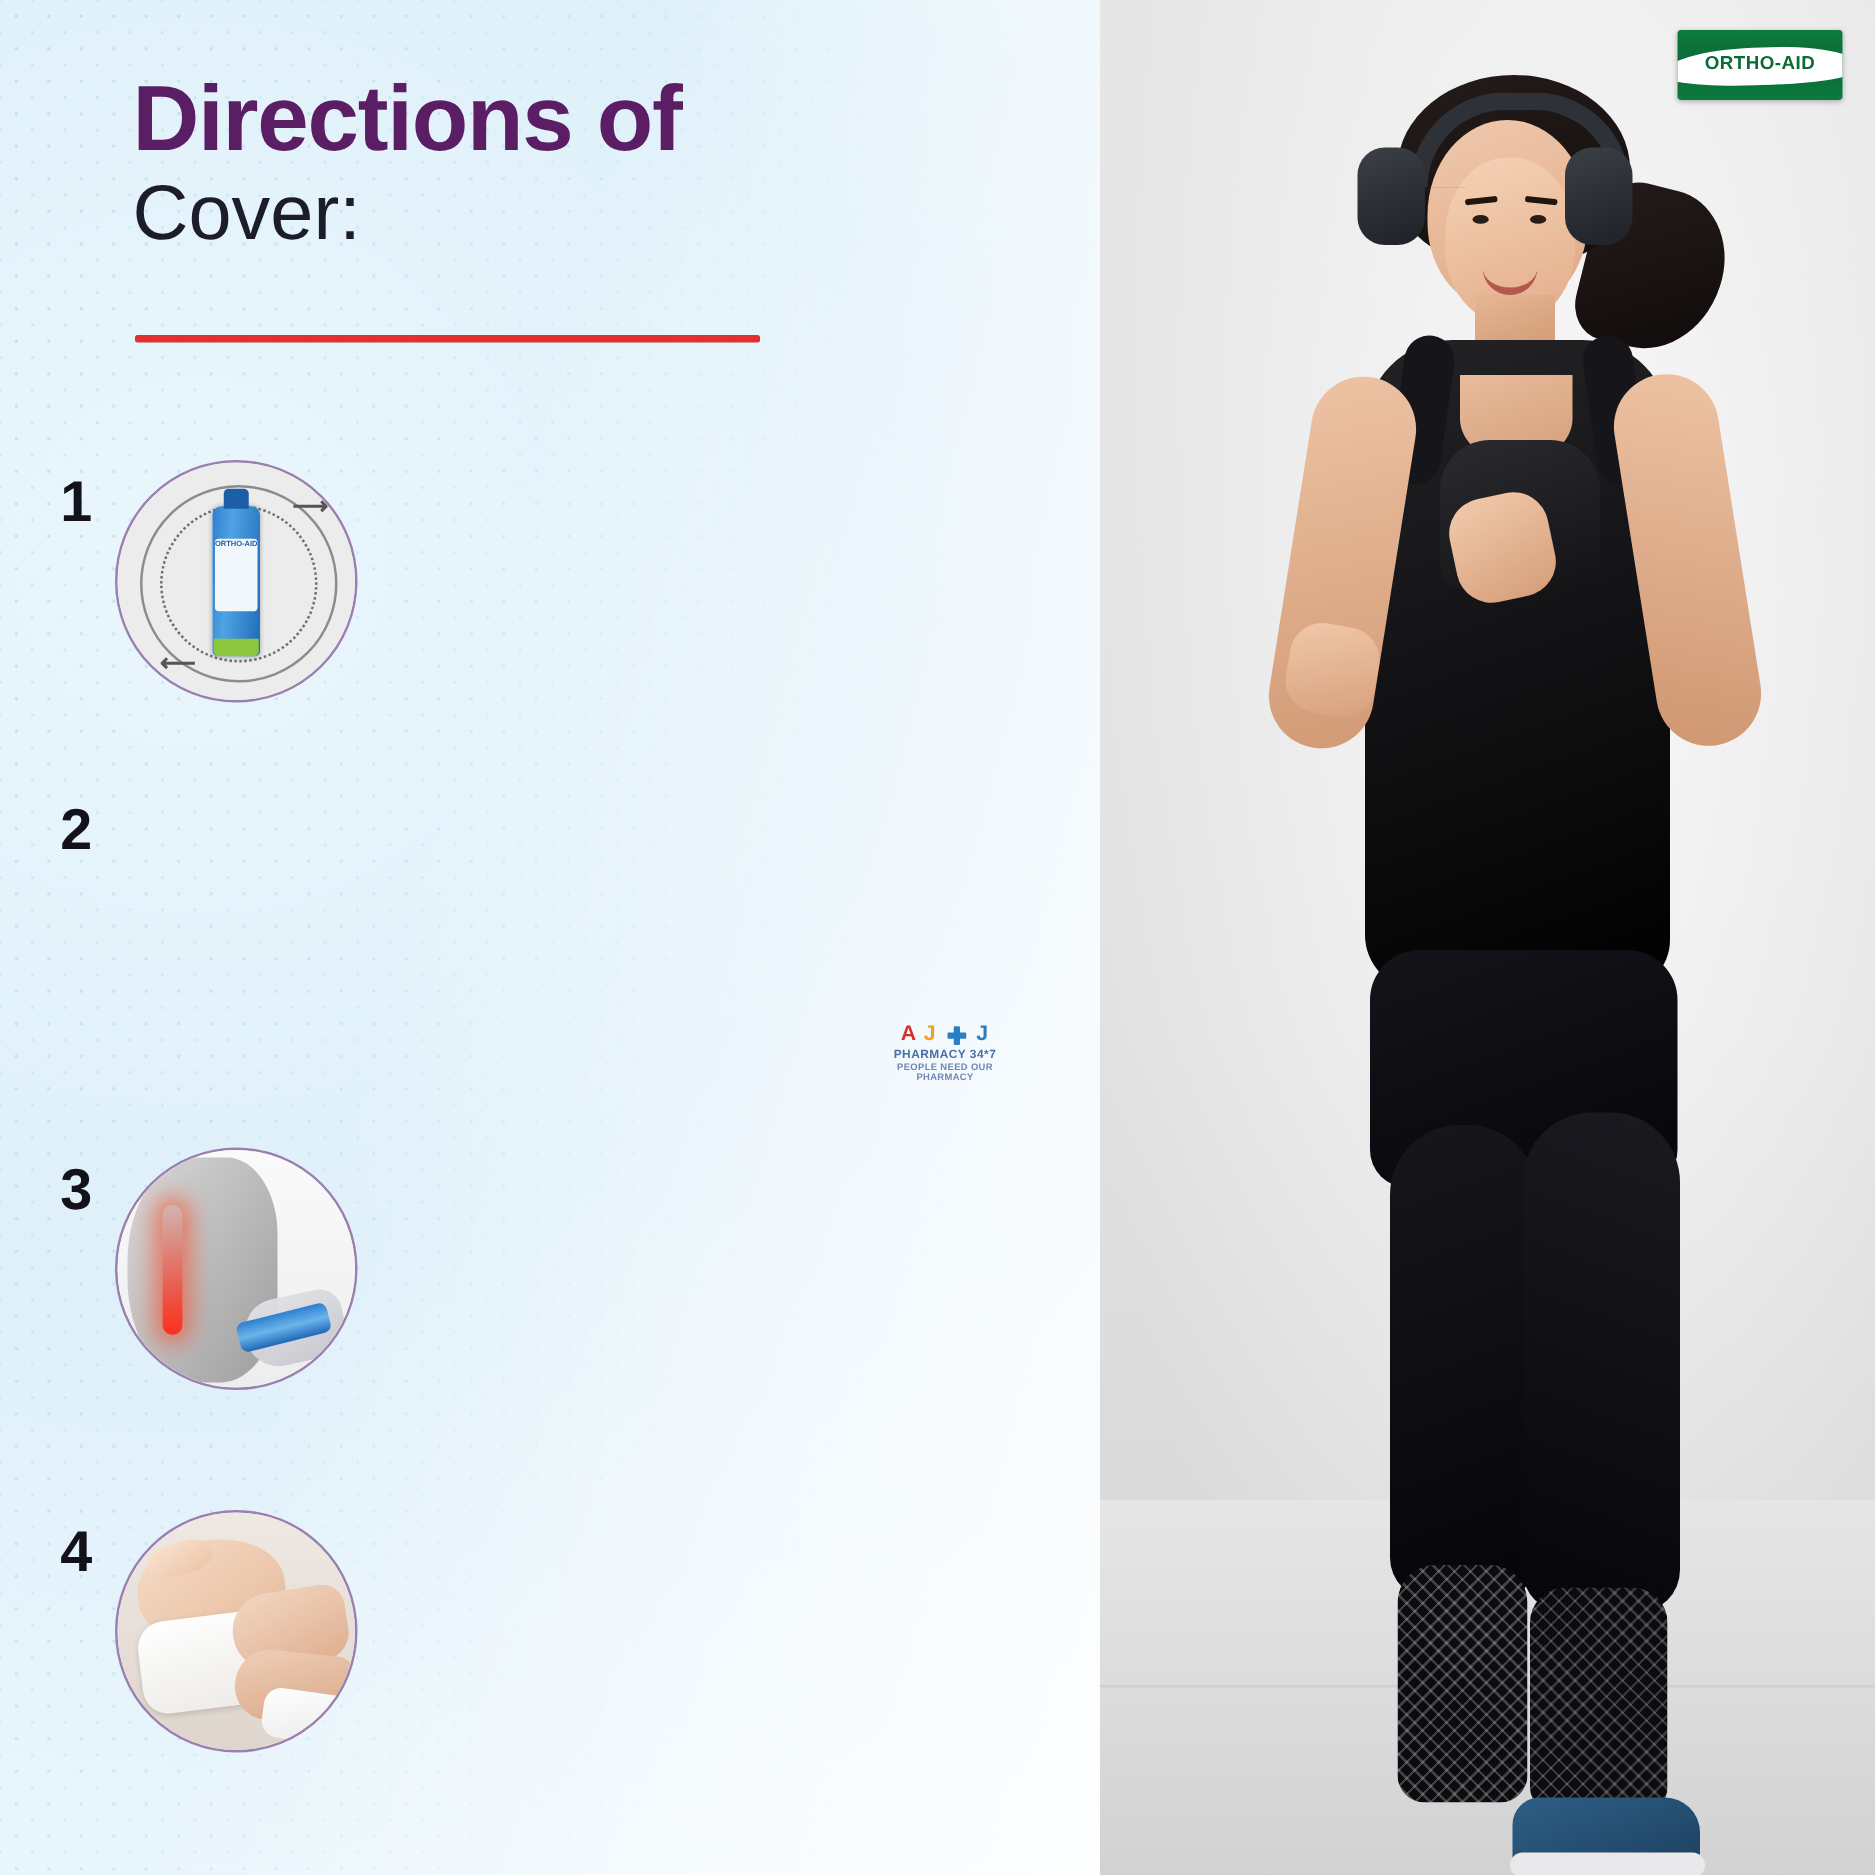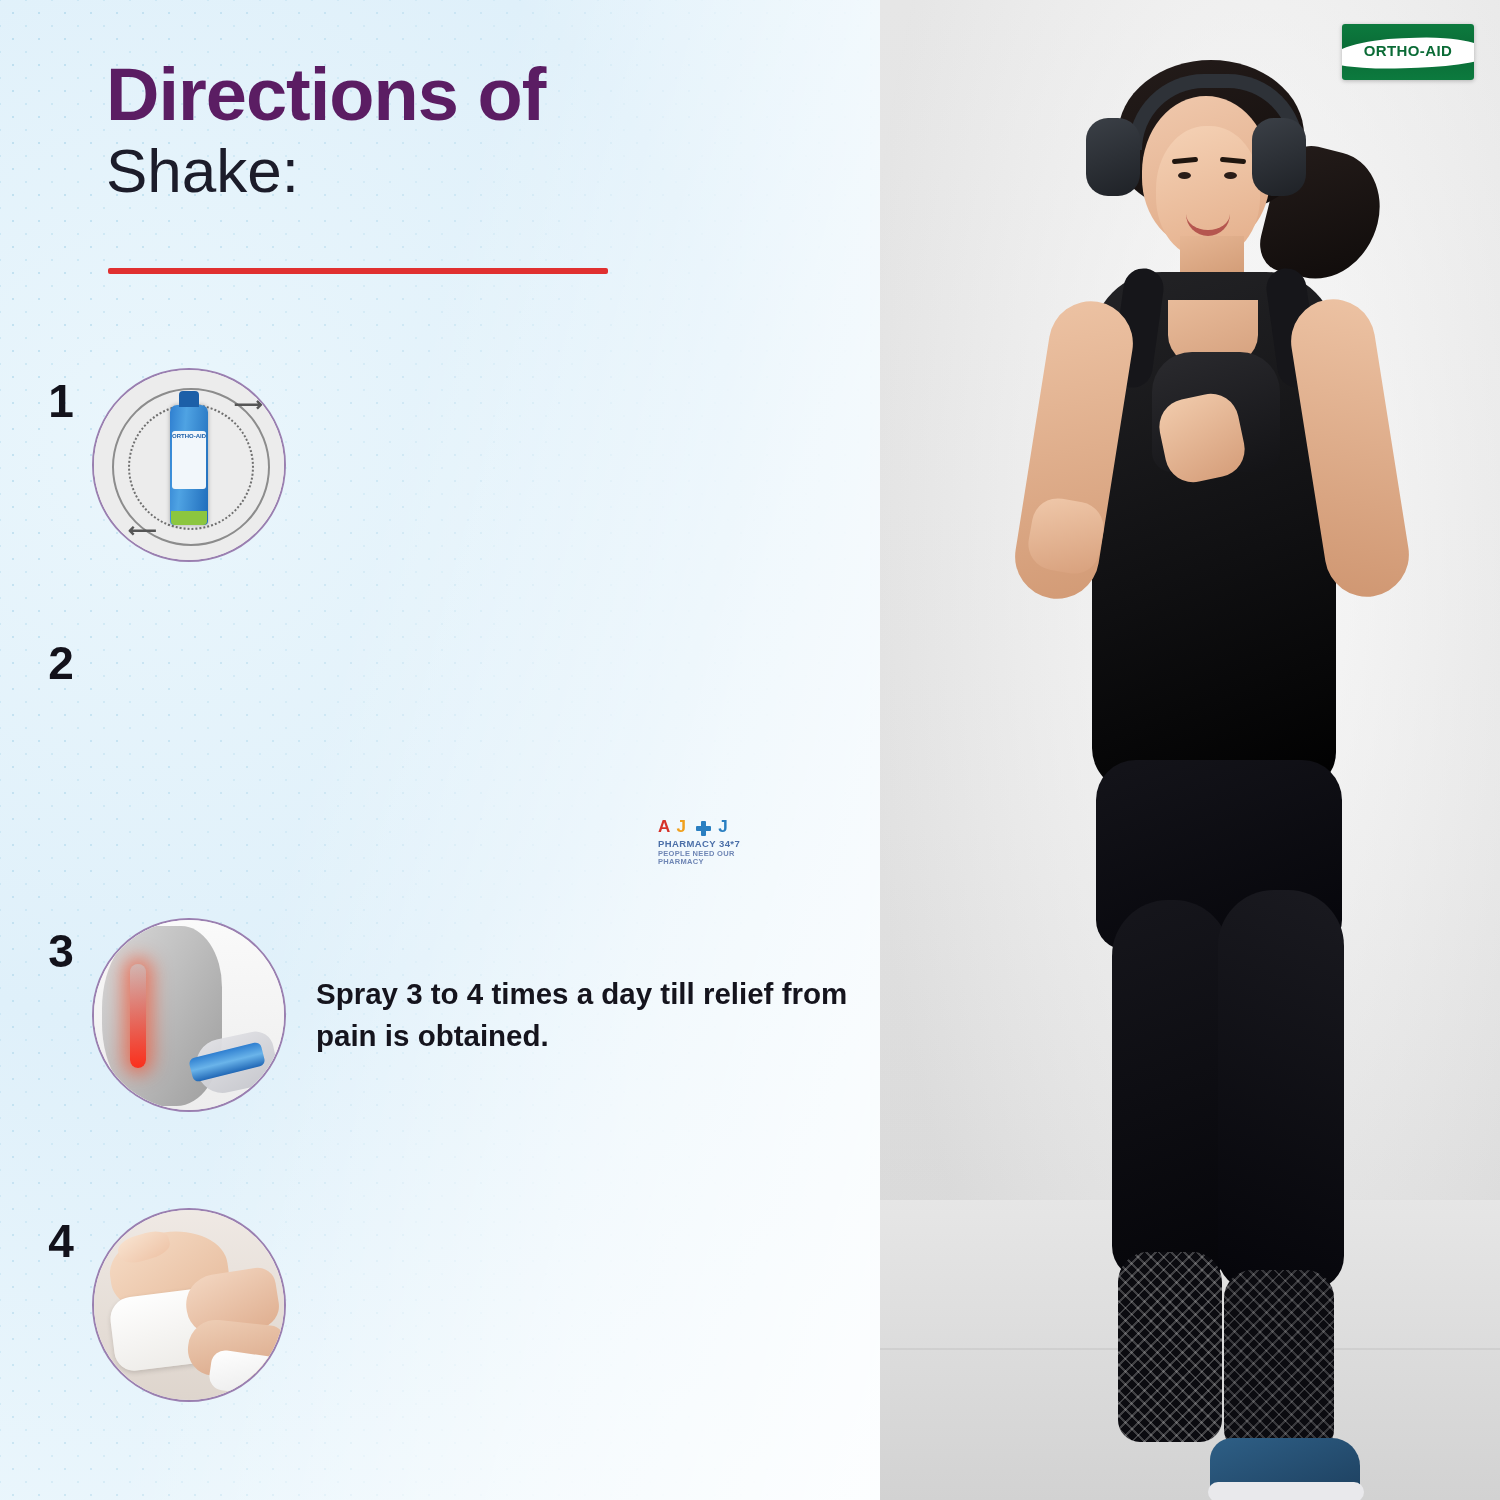--- a/index.html
+++ b/index.html
@@ -246,23 +246,24 @@
   }
   .s4-sleeve {
     position:absolute; right:-6px; bottom:6px; width:80px; height:40px;
     background:linear-gradient(160deg,#ffffff,#e8e8e8); border-radius:14px;
     transform:rotate(8deg);
   }
 
   
   .watermark {
     position: absolute;
-    left: 658px;
+    left: 696px;
     top: 818px;
     width: 120px;
+    text-align: center;
     line-height: 1.1;
   }
   .wm-letters {
     font-size: 17px;
     font-weight: bold;
     letter-spacing: 1px;
   }
   .wm-l1 { color:#d6322a; }
   .wm-l2 { color:#f0a01e; }
   .wm-l3 { color:#2a7fc1; }
@@ -464,21 +465,21 @@
 <body>
 
 <div class="canvas">
 
   <div class="left-panel">
     <div class="dots"></div>
     <div class="left-sheen"></div>
 
     <div class="title-wrap">
       <div class="title-line1">Directions of</div>
-      <div class="title-line2">Shake:</div>
+      <div class="title-line2">Cover:</div>
     </div>
     <div class="title-rule"></div>
 
     <div class="step" style="top:368px;">
       <div class="step-num">1</div>
       <div class="step-ico">
         <div class="s1-bg"></div>
         <div class="s1-circ"></div>
         <div class="s1-circ2"></div>
         <div class="can">
@@ -497,21 +498,20 @@
 
     <div class="step" style="top:918px;">
       <div class="step-num">3</div>
       <div class="step-ico">
         <div class="s3-bg"></div>
         <div class="s3-body"></div>
         <div class="s3-spine"></div>
         <div class="s3-hand"></div>
         <div class="s3-can"></div>
       </div>
-      <div class="step-text">Spray 3 to 4 times a day till relief from pain is obtained.</div>
     </div>
 
     <div class="step" style="top:1208px;">
       <div class="step-num">4</div>
       <div class="step-ico">
         <div class="s4-bg"></div>
         <div class="s4-foot"></div>
         <div class="s4-toes"></div>
         <div class="s4-bandage"></div>
         <div class="s4-hand1"></div>

